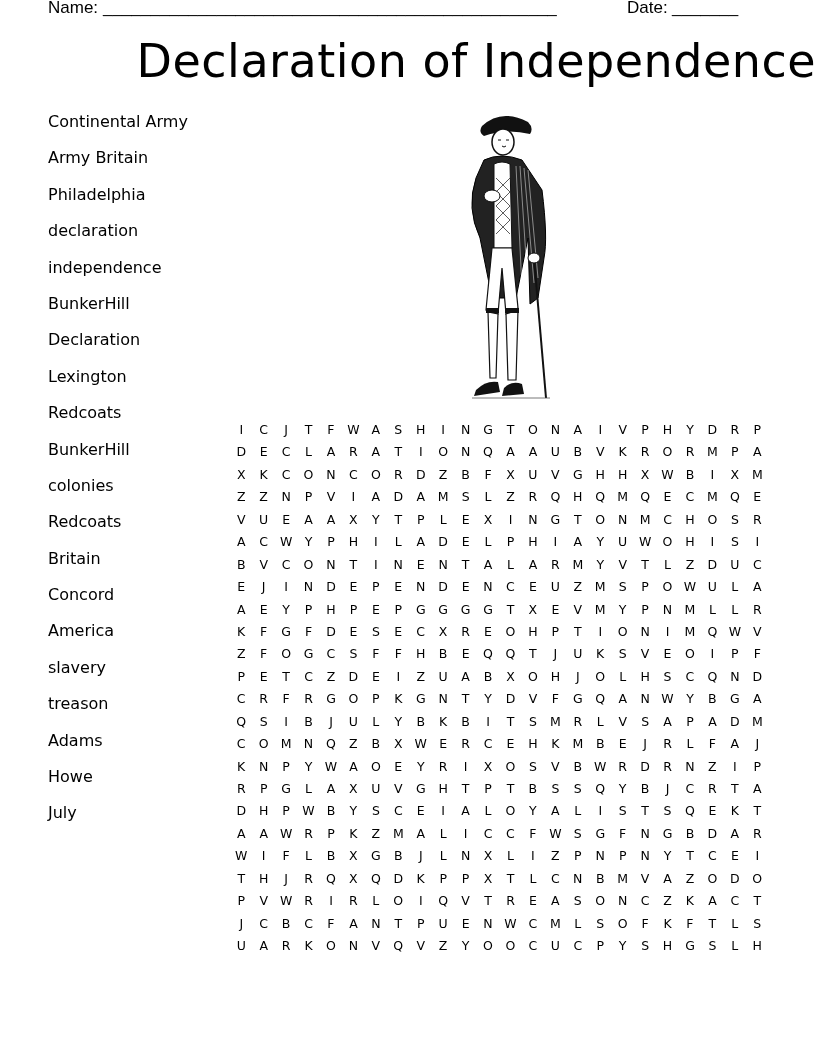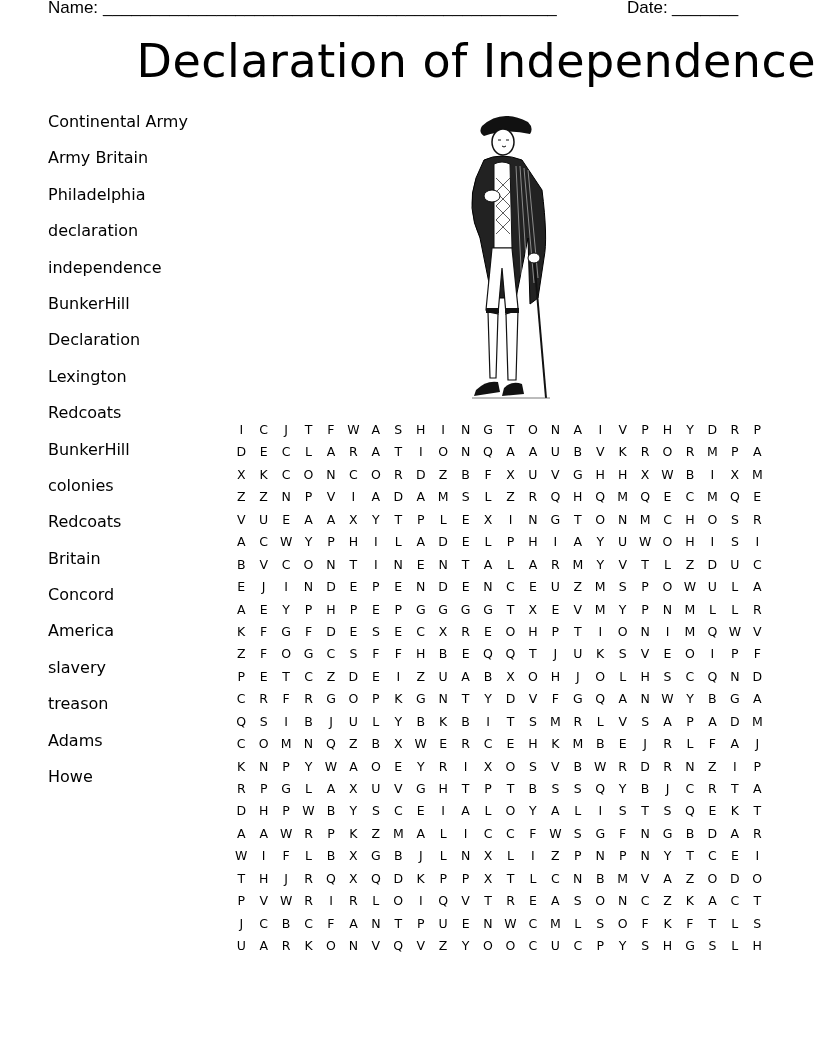--- a/index.html
+++ b/index.html
@@ -42,20 +42,21 @@
     <div class="word">BunkerHill</div>
     <div class="word">colonies</div>
     <div class="word">Redcoats</div>
     <div class="word">Britain</div>
     <div class="word">Concord</div>
     <div class="word">America</div>
     <div class="word">slavery</div>
     <div class="word">treason</div>
     <div class="word">Adams</div>
     <div class="word">Howe</div>
+    <div class="word">July</div>
   </div>
 
 <div class="figure">
   <svg width="110" height="295" viewBox="0 0 110 295" xmlns="http://www.w3.org/2000/svg">
 
     <path d="M36 18 Q55 0 82 14 Q88 20 84 26 Q60 20 38 28 Q32 24 36 18 Z" fill="#111"></path>
 
     <ellipse cx="57" cy="34" rx="11" ry="13" fill="#fff" stroke="#111" stroke-width="1.5"></ellipse>
     <path d="M52 32 h3 M60 32 h3 M56 38 q2 2 4 0" stroke="#111" stroke-width="1" fill="none"></path>
 

